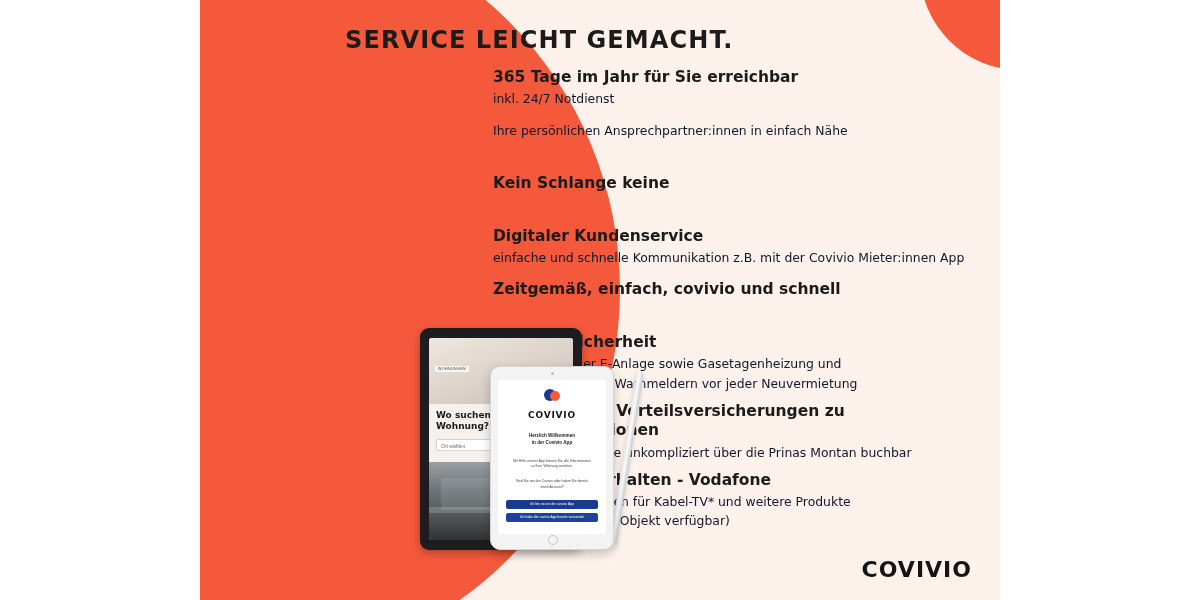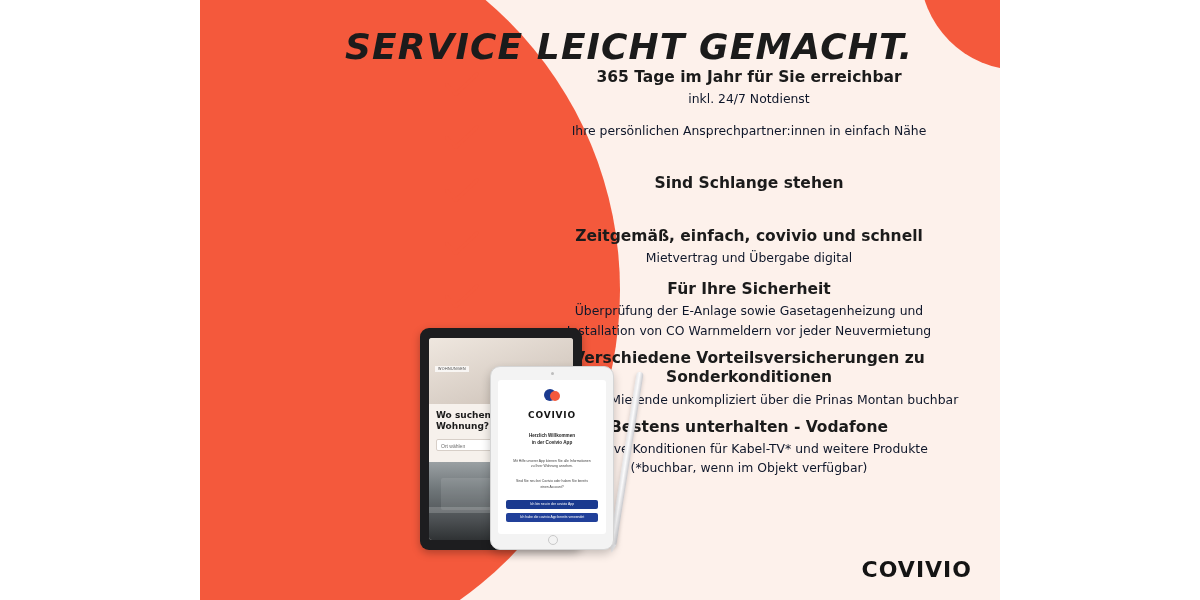--- a/index.html
+++ b/index.html
@@ -47,38 +47,36 @@
     top: -130px;
     width: 200px;
     height: 200px;
     border-radius: 50%;
     background: #f4593c;
   }
   .title {
     position: absolute;
     left: 145px;
     top: 26px;
-    font-size: 36px;
+    font-size: 24px;
     font-weight: bold;
     letter-spacing: 1.1px;
     color: #1b1b1b;
     font-family: "DejaVu Sans", sans-serif;
-    font-style: italic;
   }
   .list {
     position: absolute;
     left: 245px;
     top: 68px;
     width: 560px;
   }
   .item {
     position: relative;
     margin-bottom: 9px;
     min-height: 44px;
-    text-align: center;
   }
   .check {
     position: absolute;
     left: 0;
     top: 4px;
     width: 34px;
     height: 26px;
   }
   .check svg { display: block; }
   .item-body {
@@ -350,36 +348,46 @@
         </div>
       </div>
 
       <div class="item">
         <span class="check">
           <svg width="34" height="26" viewBox="0 0 34 26">
               <path d="M2 13 L11 22 L32 2" fill="none" stroke="#f4593c" stroke-width="3.4" stroke-linecap="round" stroke-linejoin="round"></path>
             </svg>
         </span>
         <div class="item-body">
-          <div class="item-title">Sind Schlange stehen</div>
-        </div>
-      </div>
-
+          <div class="item-title">Kein Schlange keine</div>
+        </div>
+      </div>
+
+      <div class="item">
+        <span class="check">
+          <svg width="34" height="26" viewBox="0 0 34 26">
+              <path d="M2 13 L11 22 L32 2" fill="none" stroke="#f4593c" stroke-width="3.4" stroke-linecap="round" stroke-linejoin="round"></path>
+            </svg>
+        </span>
+        <div class="item-body">
+          <div class="item-title">Digitaler Kundenservice</div>
+          <div class="item-sub">
+            <div>einfache und schnelle Kommunikation z.B. mit der Covivio Mieter:innen App</div>
+          </div>
+        </div>
+      </div>
 
       <div class="item">
         <span class="check">
           <svg width="34" height="26" viewBox="0 0 34 26">
               <path d="M2 13 L11 22 L32 2" fill="none" stroke="#f4593c" stroke-width="3.4" stroke-linecap="round" stroke-linejoin="round"></path>
             </svg>
         </span>
         <div class="item-body">
           <div class="item-title">Zeitgemäß, einfach, covivio und schnell</div>
-          <div class="item-sub">
-            <div>Mietvertrag und Übergabe digital</div>
-          </div>
         </div>
       </div>
 
       <div class="item">
         <span class="check">
           <svg width="34" height="26" viewBox="0 0 34 26">
               <path d="M2 13 L11 22 L32 2" fill="none" stroke="#f4593c" stroke-width="3.4" stroke-linecap="round" stroke-linejoin="round"></path>
             </svg>
         </span>
         <div class="item-body">

